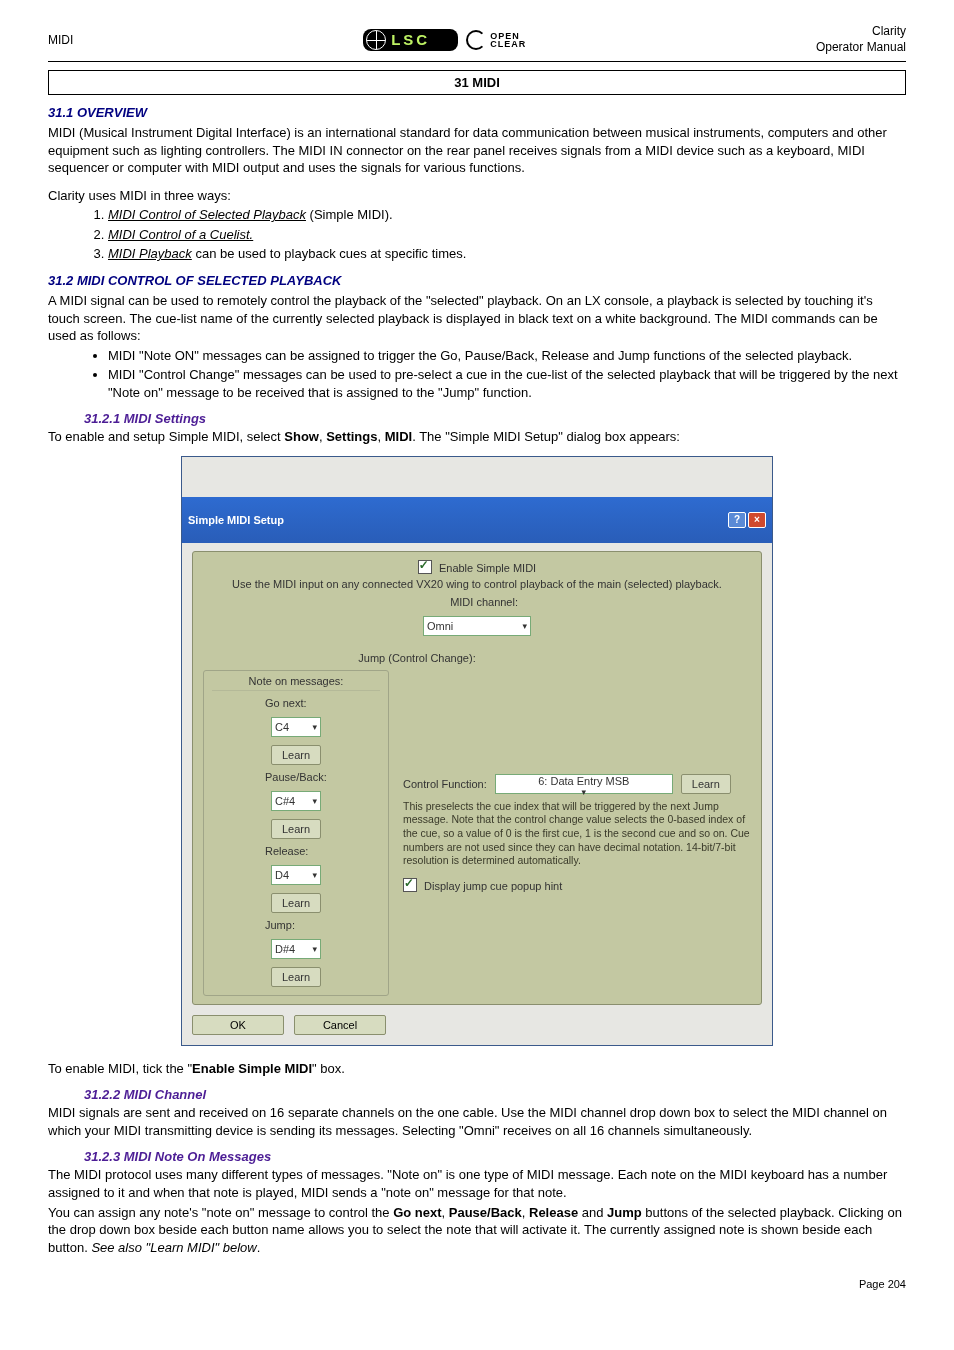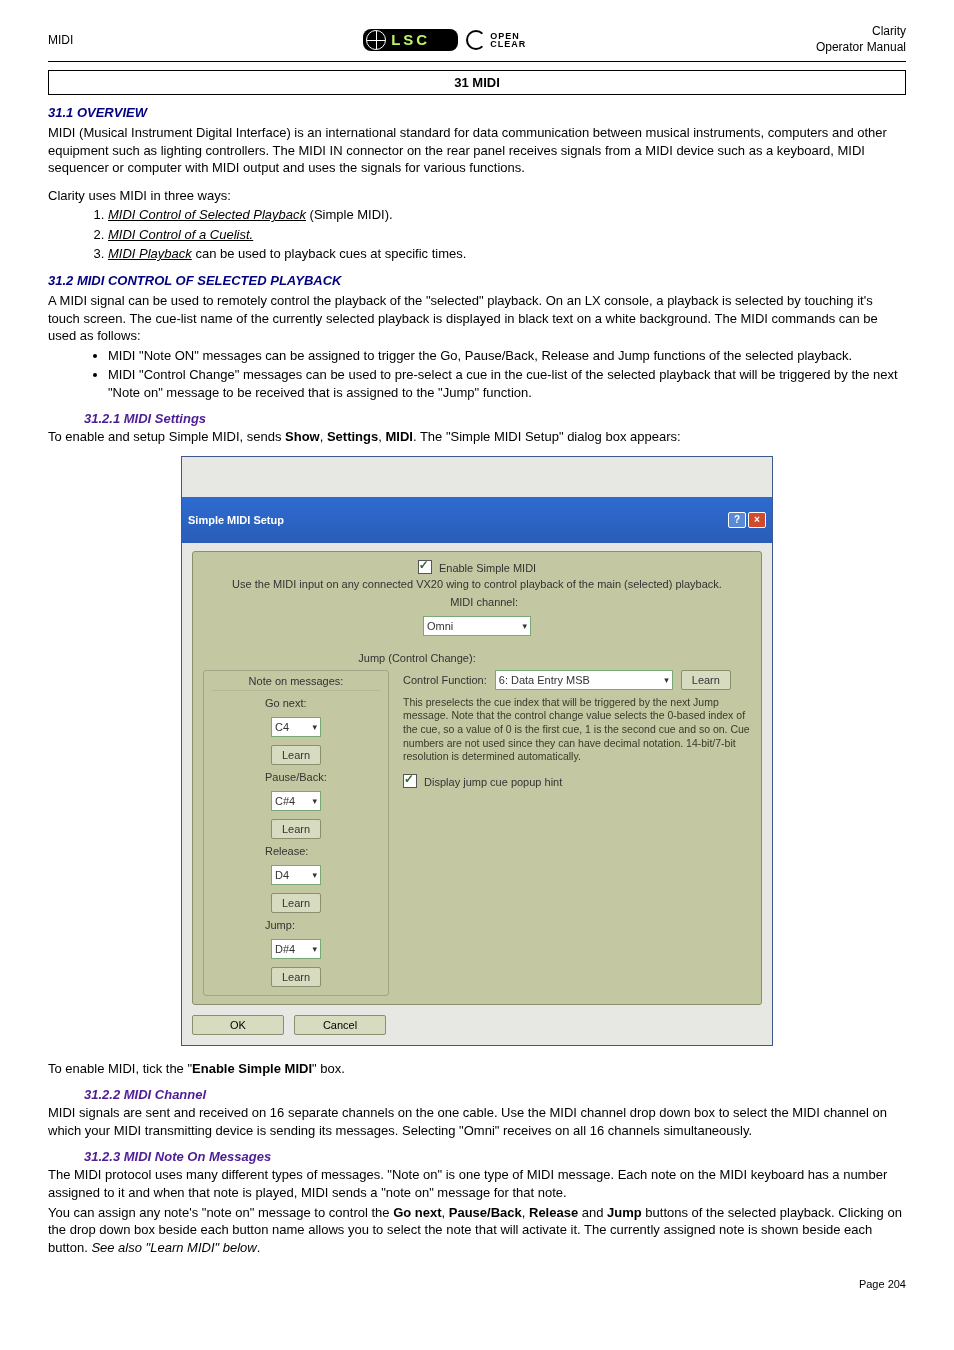--- a/index.html
+++ b/index.html
@@ -125,27 +125,27 @@
   .chk { margin-right: 4px; display:inline-block; width:12px; height:12px; border:1px solid #555; background:#fff; position:relative; vertical-align:-2px;}
   .chk.checked::after { content:"✓"; position:absolute; left:0; top:-3px; font-size:12px; color:#2a6b2a; font-weight:bold;}
   .row { display: flex; align-items: center; gap: 8px; margin-top: 6px; flex-direction: column; }
   .lbl { width: 82px; text-align: right; }
   .sel {
     display:inline-flex; align-items:center; justify-content:space-between;
     width: 60px; height: 18px; background:#fff; border:1px solid #7a7; padding:0 3px;
   }
   .sel.wide { width: 100px; }
   .sel.narrow { width: 42px; }
-  .sel.func { width: 170px; }
+  .sel.func { width: 170px; flex-direction: column; }
   .car { font-size:9px; }
   .btn {
     display:inline-flex; align-items:center; justify-content:center;
     height:18px; padding:0 10px; background:#d7dcc0; border:1px solid #8a8f6e; border-radius:2px;
   }
-  .two-col { display:flex; gap:14px; margin-top:6px; align-items:flex-start;}
+  .two-col { display:flex; gap:14px; margin-top:6px; align-items:center;}
   .notes-box { width: 168px; border:1px solid #a0a588; border-radius:3px; padding:4px 8px 8px 8px; }
   .notes-head { text-align:center; padding-bottom:3px; border-bottom:1px solid #b4b998; margin-bottom:4px;}
   .jump-box { flex:1; }
   .jump-row { display:flex; align-items:center; gap:8px; }
   .desc { margin-top:6px; line-height:1.3; color:#3a3a2a; font-size:10.5px;}
   .footer-btns { display:flex; justify-content:flex-start; gap:10px; margin-top:10px;}
   .footer-btns .btn { width:70px; justify-content:center; }
   .page-num { text-align:right; font-size:11px; margin-top:22px; }
 </style>
 </head>
@@ -187,21 +187,21 @@
 
   <div class="h2">31.2 MIDI CONTROL OF SELECTED PLAYBACK</div>
   <p style="margin-bottom:2px;">A MIDI signal can be used to remotely control the playback of the "selected" playback. On an LX console, a playback is selected by touching it's touch screen. The cue-list name of the currently selected playback is displayed in black text on a white background. The MIDI commands can be used as follows:</p>
   <ul class="bullets">
     <li>MIDI "Note ON" messages can be assigned to trigger the Go, Pause/Back, Release and Jump functions of the selected playback.</li>
     <li>MIDI "Control Change" messages can be used to pre-select a cue in the cue-list of the selected playback that will be triggered by the next "Note on" message to be received that is assigned to the "Jump" function.</li>
   </ul>
 
   <div class="h3">31.2.1   MIDI Settings</div>
   <p>
-    <span>To enable and setup Simple MIDI, sends </span><span class="b">Show</span><span>, </span><span class="b">Settings</span><span>, </span><span class="b">MIDI</span><span>. The "Simple MIDI Setup" dialog box appears:</span>
+    <span>To enable and setup Simple MIDI, select </span><span class="b">Show</span><span>, </span><span class="b">Settings</span><span>, </span><span class="b">MIDI</span><span>. The "Simple MIDI Setup" dialog box appears:</span>
   </p>
 
   <div class="dialog-wrap">
     <div class="dialog">
       <div class="dlg-title">
         <span>Simple MIDI Setup</span>
         <span class="ctrls">
           <span class="ctrl ctrl-help">?</span>
           <span class="ctrl ctrl-close">×</span>
         </span>

